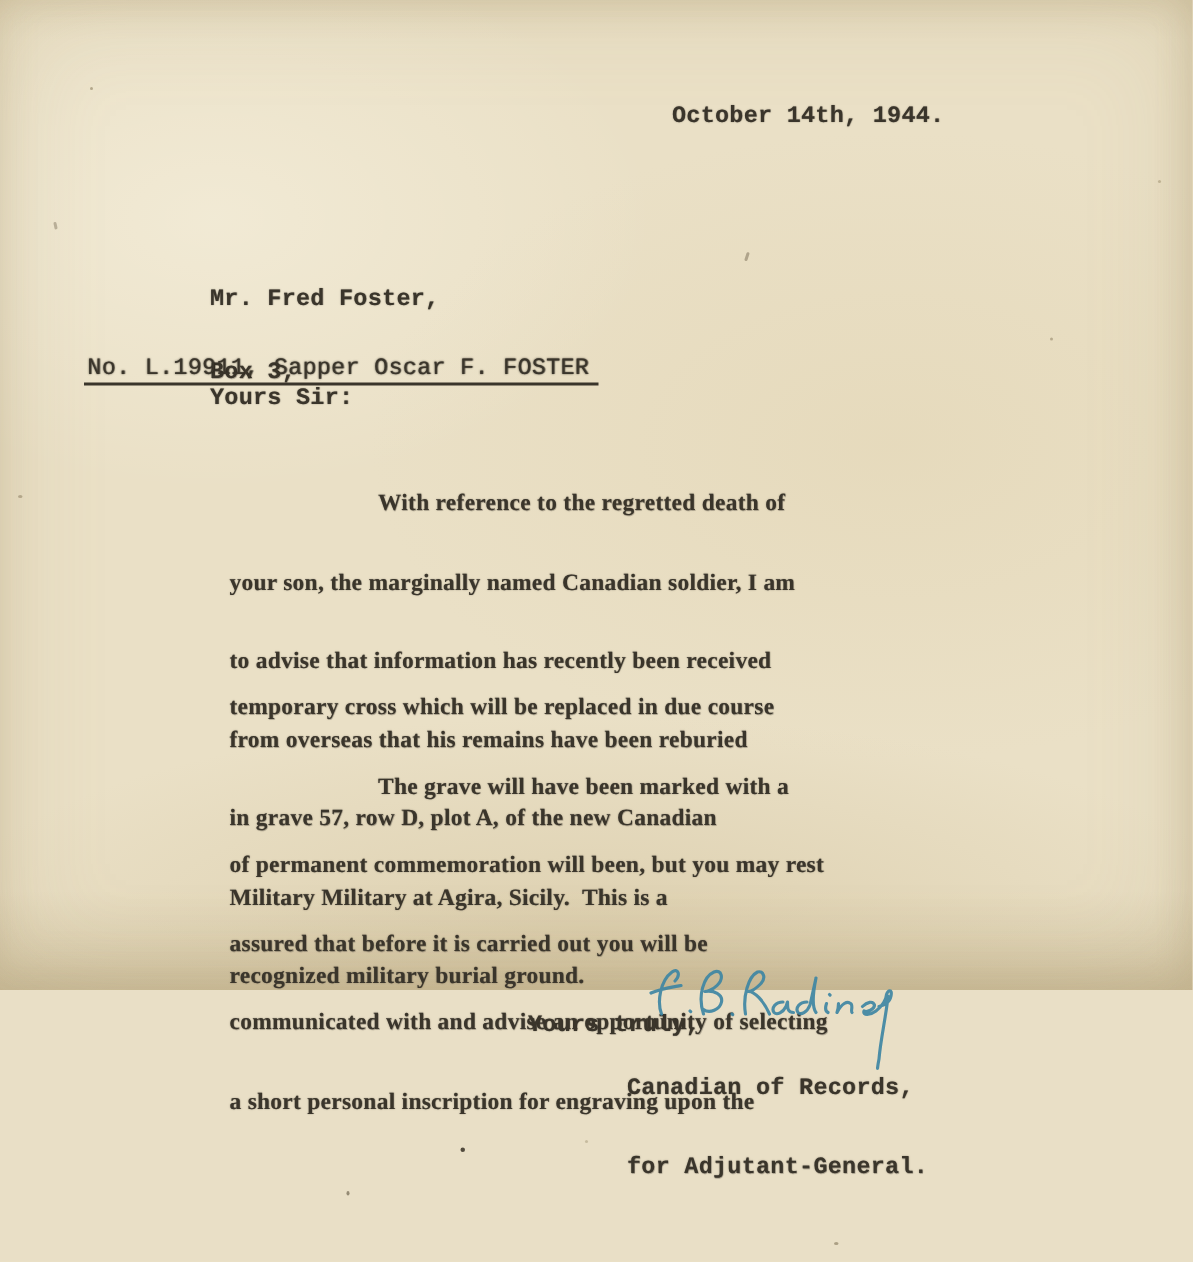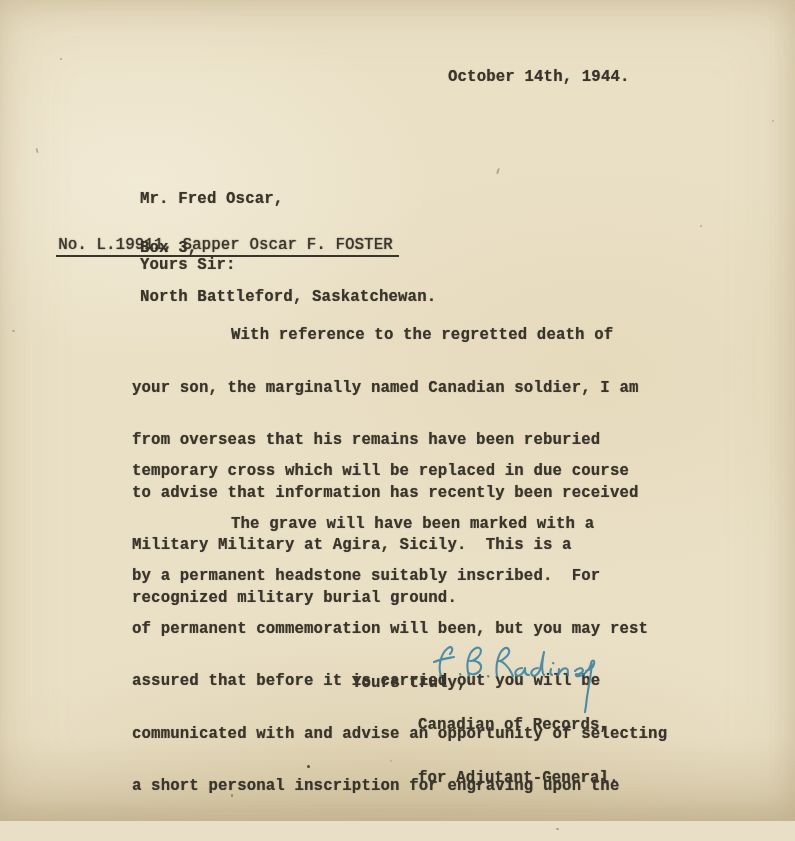--- a/index.html
+++ b/index.html
@@ -2,21 +2,21 @@
 <html><head>
 <meta charset="utf-8">
 <style>
   html,body{margin:0;padding:0;}
   body{
     width:795px;height:841px;overflow:hidden;
     font-family:"Liberation Mono","DejaVu Sans Mono",monospace;
     background:#e9dfc6;
   }
   .paper{
-    position:relative;width:795px;height:821px;
+    position:relative;width:795px;height:660px;
     background-color:#eae0c6;
     background-image:
       radial-gradient(ellipse 420px 260px at 18% 22%, rgba(255,252,240,0.35), rgba(255,255,255,0) 70%),
       radial-gradient(ellipse 500px 300px at 75% 45%, rgba(222,207,170,0.35), rgba(255,255,255,0) 70%),
       radial-gradient(ellipse 600px 200px at 50% 95%, rgba(205,188,148,0.45), rgba(255,255,255,0) 75%),
       linear-gradient(to bottom, rgba(205,190,155,0.25), rgba(255,255,255,0) 4%, rgba(255,255,255,0) 90%, rgba(185,168,128,0.40) 100%);
     box-shadow: inset 0 0 70px rgba(170,150,105,0.22), inset 0 -14px 26px rgba(160,140,100,0.18), inset -8px 0 18px rgba(175,155,115,0.12);
   }
   .type{
     position:absolute;
@@ -33,21 +33,21 @@
     left:18px;top:218px;
     font-weight:400;
     text-shadow:0 0 1.4px rgba(40,36,28,0.8), 0.6px 0.4px 0 rgba(40,36,28,0.4);
   }
   .ref-block .ref-text{
     display:inline-block;
     border-bottom:2px solid #3a352b;
     padding:0 6px 1px 2px;
   }
   .salutation-block{left:140px;top:256px;}
-  .para{left:132px;line-height:17.5px;}
+  .para{left:153px;line-height:17.5px;font-family:Liberation Serif, serif;}
   .para .line{white-space:pre;}
   .para .indent{padding-left:99px;}
   .para1{top:292px;}
   .para2{top:428px;}
   .closing-block{left:352px;top:643px;margin-top:31px;}
   .sig-block{left:418px;top:682px;line-height:17.6px;}
   .signature-svg{position:absolute;left:420px;top:638px;width:195px;height:80px;z-index:3;}
   .signature-svg path{
     fill:none;stroke:#3e86a3;stroke-width:2.1;
     stroke-linecap:round;stroke-linejoin:round;opacity:0.92;
@@ -65,44 +65,43 @@
   .speck.s10{left:390px;top:760px;width:2px;height:2px;background:rgba(120,105,70,0.3);}
 </style>
 </head>
 <body>
 
 <div class="paper">
 
   <div class="type date-block">October 14th, 1944.</div>
 
   <div class="type address-block">
-    <div class="line">Mr. Fred Oscar,</div>
+    <div class="line">Mr. Fred Foster,</div>
     <div class="line">Box 3,</div>
-    <div class="line">North Battleford, Saskatchewan.</div>
   </div>
 
   <div class="type ref-block">
     <span class="ref-text">No. L.19911, Sapper Oscar F. FOSTER</span>
   </div>
 
   <div class="type salutation-block">Yours Sir:</div>
 
   <div class="type para para1">
     <div class="line indent">With reference to the regretted death of</div>
     <div class="line">your son, the marginally named Canadian soldier, I am</div>
+    <div class="line">to advise that information has recently been received</div>
     <div class="line">from overseas that his remains have been reburied</div>
-    <div class="line">to advise that information has recently been received</div>
+    <div class="line">in grave 57, row D, plot A, of the new Canadian</div>
     <div class="line">Military Military at Agira, Sicily.  This is a</div>
     <div class="line">recognized military burial ground.</div>
   </div>
 
   <div class="type para para2">
     <div class="line">temporary cross which will be replaced in due course</div>
     <div class="line indent">The grave will have been marked with a</div>
-    <div class="line">by a permanent headstone suitably inscribed.  For</div>
     <div class="line">of permanent commemoration will been, but you may rest</div>
     <div class="line">assured that before it is carried out you will be</div>
     <div class="line">communicated with and advise an opportunity of selecting</div>
     <div class="line">a short personal inscription for engraving upon the</div>
     
     
   </div>
 
   <div class="type closing-block">Yours truly,</div>
 

